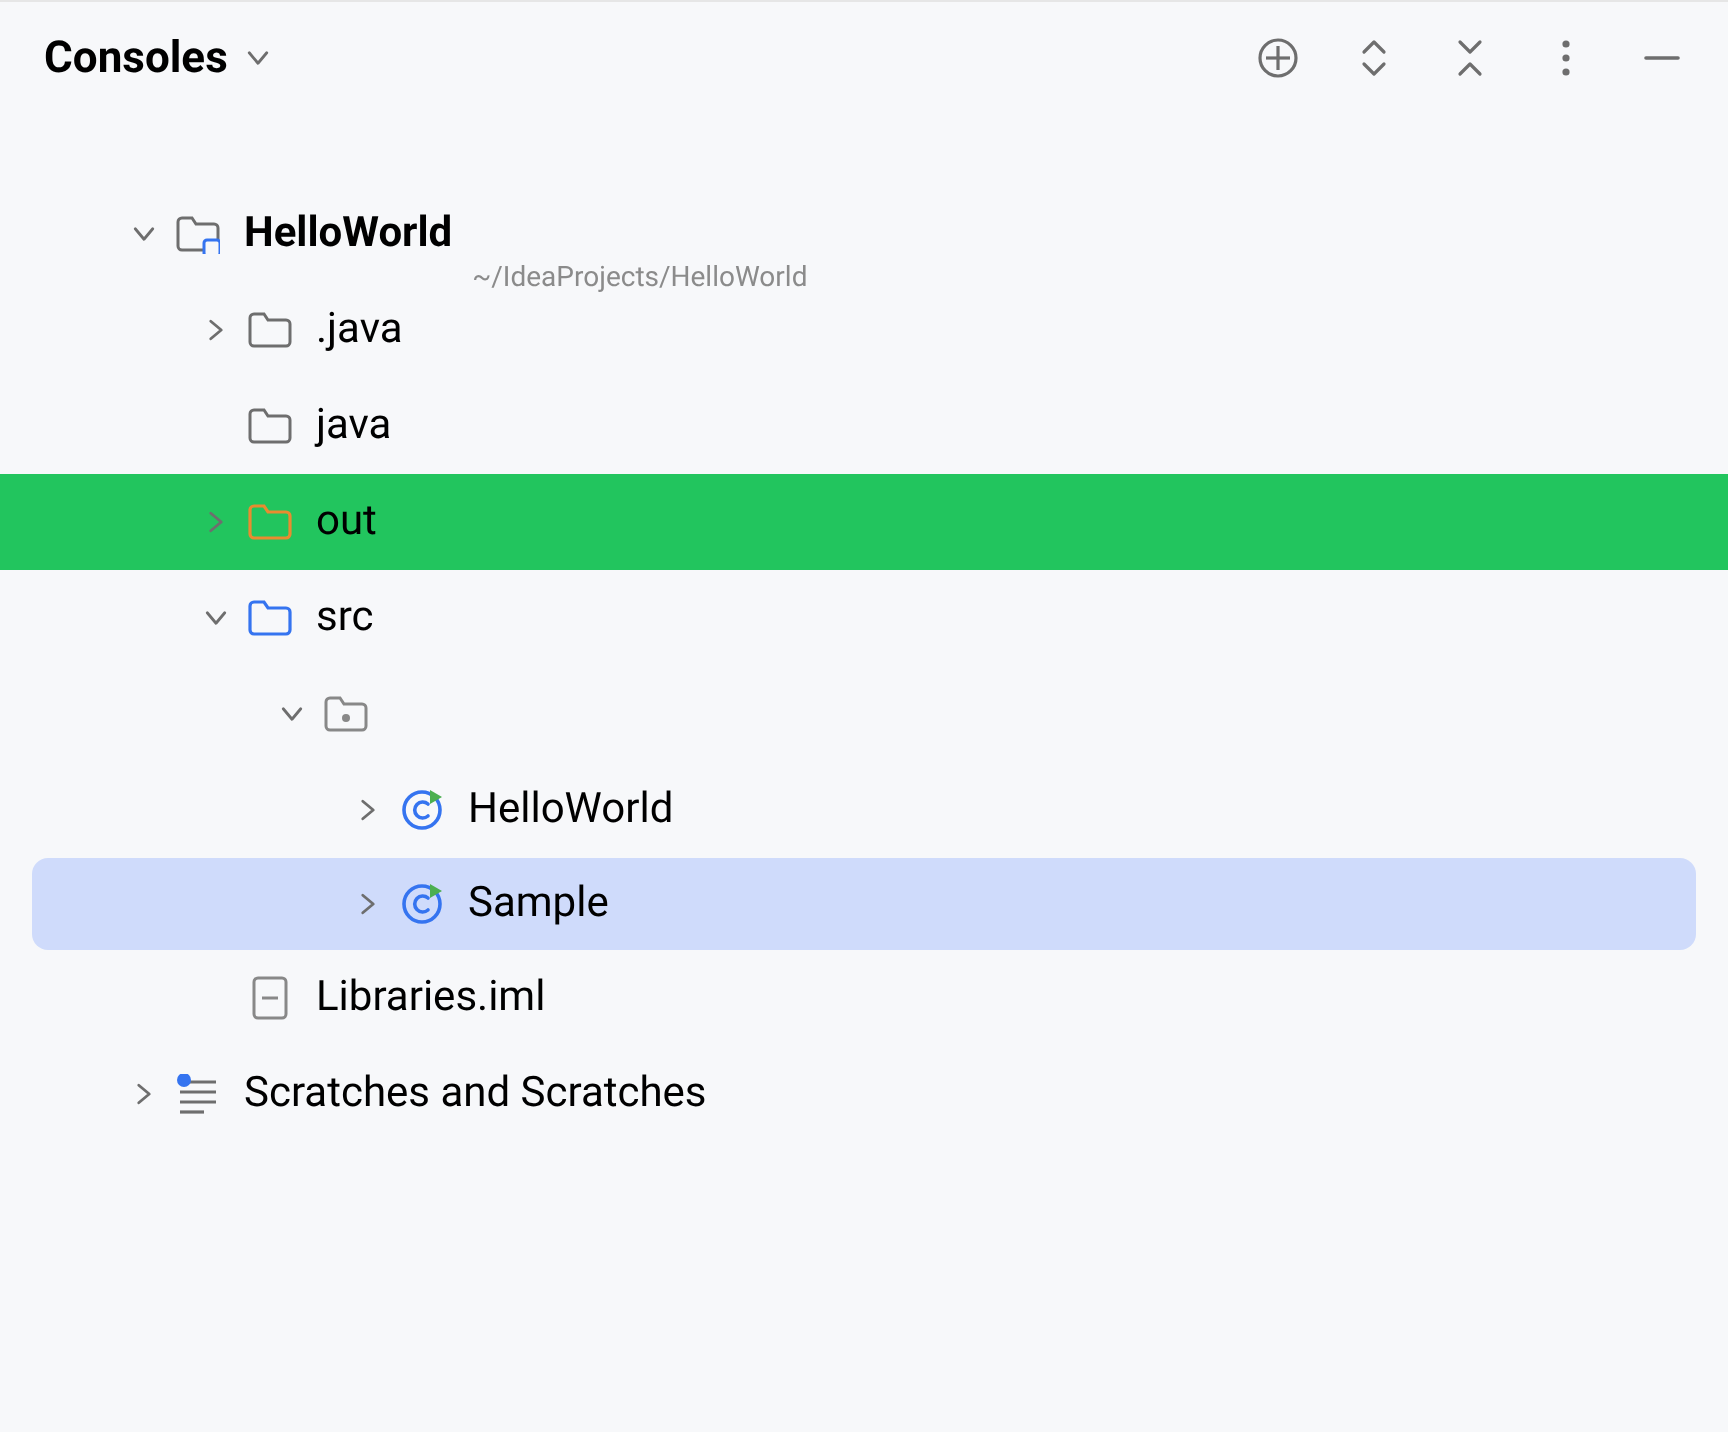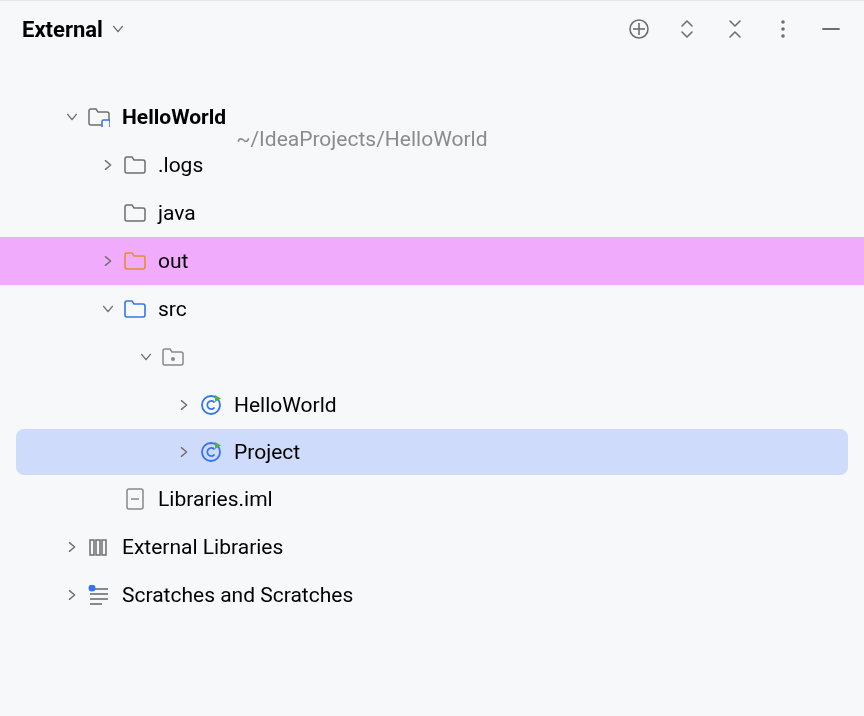--- a/index.html
+++ b/index.html
@@ -49,48 +49,48 @@
     padding-top: 36px;
   }
   .row {
     display: flex;
     align-items: center;
     height: 48px;
     padding-right: 12px;
     cursor: pointer;
     padding-left: 32px;
   }
-  .row.highlight-yellow { background: #f0abfc; }
+  .row.highlight-yellow { background: #22c55e; }
   .row.highlight-blue { background: #cfdbfb; border-radius: 8px; margin: 0 16px; height: 46px; }
   .row.highlight-blue .indent { margin-left: -16px; }
   .indent { display:inline-block; height:1px; }
   .chevron {
     width: 28px;
     display: flex;
     align-items: center;
     justify-content: center;
     color: #6e6e6e;
   }
   .chev-blank { width:28px; display:inline-block; }
   .icon { width:26px; display:flex; align-items:center; justify-content:center; margin-right:10px; }
   .label { font-size: 21px; }
   .label.bold { font-weight: 700; }
-  .path { color: #8b8b8b; margin-left: 10px; font-size:21px;margin-top:44px; }
+  .path { color: #8b8b8b; margin-left: 10px; font-size:14px;margin-top:44px; }
 
   
   svg { display:block; }
 </style>
 </head>
 <body>
 
 <div class="panel">
 
   <div class="header">
     <div class="header-title">
-      <span>External</span>
+      <span>Consoles</span>
       <span class="header-chevron">
         <svg width="14" height="14" viewBox="0 0 16 16">
             <path d="M3 5l5 6 5-6" fill="none" stroke="#6e6e6e" stroke-width="1.6" stroke-linecap="round" stroke-linejoin="round"></path>
           </svg>
       </span>
     </div>
     <div class="header-spacer"></div>
     <div class="header-actions">
       <div class="header-action">
         <svg width="22" height="22" viewBox="0 0 22 22">
@@ -150,21 +150,21 @@
       <span class="chevron">
         <svg width="14" height="14" viewBox="0 0 16 16">
             <path d="M5 3l6 5-6 5" fill="none" stroke="#6e6e6e" stroke-width="1.6" stroke-linecap="round" stroke-linejoin="round"></path>
           </svg>
       </span>
       <span class="icon">
         <svg width="22" height="20" viewBox="0 0 22 20">
             <path d="M1 4a2 2 0 0 1 2-2h5l2 3h9a2 2 0 0 1 2 2v9a2 2 0 0 1-2 2H3a2 2 0 0 1-2-2V4z" fill="none" stroke="#6e6e6e" stroke-width="1.5"></path>
           </svg>
       </span>
-      <span class="label">.logs</span>
+      <span class="label">.java</span>
     </div>
 
     <div class="row">
       <span class="indent" style="width:62px"></span>
       <span class="chev-blank"></span>
       <span class="icon">
         <svg width="22" height="20" viewBox="0 0 22 20">
             <path d="M1 4a2 2 0 0 1 2-2h5l2 3h9a2 2 0 0 1 2 2v9a2 2 0 0 1-2 2H3a2 2 0 0 1-2-2V4z" fill="none" stroke="#6e6e6e" stroke-width="1.5"></path>
           </svg>
       </span>
@@ -240,52 +240,36 @@
             <path d="M5 3l6 5-6 5" fill="none" stroke="#6e6e6e" stroke-width="1.6" stroke-linecap="round" stroke-linejoin="round"></path>
           </svg>
       </span>
       <span class="icon">
         <svg width="22" height="22" viewBox="0 0 22 22">
             <circle cx="11" cy="11" r="9" fill="none" stroke="#3574f0" stroke-width="1.8"></circle>
             <path d="M14 8a4 4 0 1 0 0 6" fill="none" stroke="#3574f0" stroke-width="1.8" stroke-linecap="round"></path>
             <path d="M15 1l6 3.5L15 8z" fill="#4caf50"></path>
           </svg>
       </span>
-      <span class="label">Project</span>
+      <span class="label">Sample</span>
     </div>
 
 
     <div class="row">
       <span class="indent" style="width:62px"></span>
       <span class="chev-blank"></span>
       <span class="icon">
         <svg width="18" height="22" viewBox="0 0 18 22">
             <rect x="1" y="1" width="16" height="20" rx="2" fill="none" stroke="#888" stroke-width="1.5"></rect>
             <line x1="5" y1="11" x2="13" y2="11" stroke="#888" stroke-width="1.5"></line>
           </svg>
       </span>
       <span class="label">Libraries.iml</span>
     </div>
 
-    <div class="row">
-      <span class="indent" style="width:26px"></span>
-      <span class="chevron">
-        <svg width="14" height="14" viewBox="0 0 16 16">
-            <path d="M5 3l6 5-6 5" fill="none" stroke="#6e6e6e" stroke-width="1.6" stroke-linecap="round" stroke-linejoin="round"></path>
-          </svg>
-      </span>
-      <span class="icon">
-        <svg width="22" height="20" viewBox="0 0 22 20">
-            <rect x="2" y="3" width="4" height="15" fill="none" stroke="#6e6e6e" stroke-width="1.5"></rect>
-            <rect x="8" y="3" width="4" height="15" fill="none" stroke="#6e6e6e" stroke-width="1.5"></rect>
-            <rect x="14" y="3" width="4" height="15" fill="none" stroke="#6e6e6e" stroke-width="1.5"></rect>
-          </svg>
-      </span>
-      <span class="label">External Libraries</span>
-    </div>
 
     <div class="row">
       <span class="indent" style="width:26px"></span>
       <span class="chevron">
         <svg width="14" height="14" viewBox="0 0 16 16">
             <path d="M5 3l6 5-6 5" fill="none" stroke="#6e6e6e" stroke-width="1.6" stroke-linecap="round" stroke-linejoin="round"></path>
           </svg>
       </span>
       <span class="icon">
         <svg width="22" height="20" viewBox="0 0 22 20">

